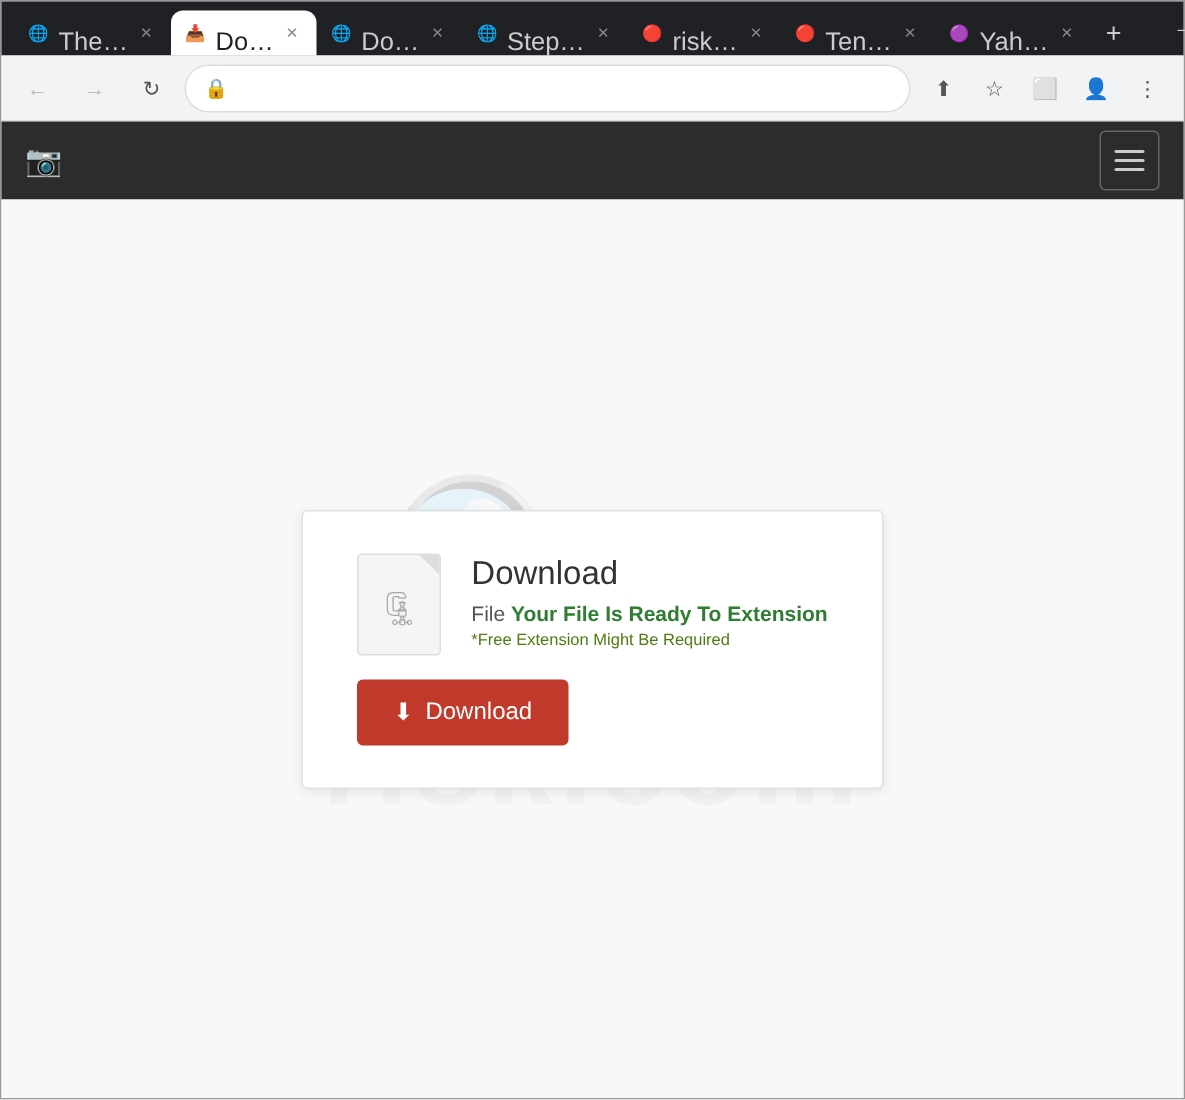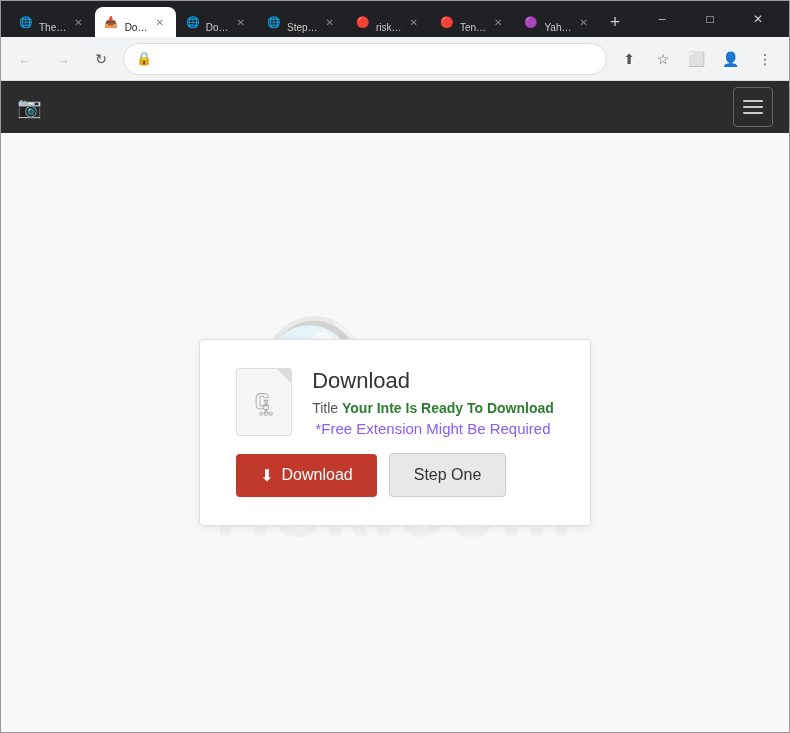--- a/index.html
+++ b/index.html
@@ -74,21 +74,21 @@
       align-items: center;
       justify-content: center;
       font-size: 11px;
     }
 
     .tab-label {
       flex: 1;
       overflow: hidden;
       text-overflow: ellipsis;
       white-space: nowrap;
-      font-size: 10px;
+      font-size: 17px;
       margin-top: 11px;
     }
 
     .tab-add {
       width: 30px;
       height: 30px;
       display: flex;
       align-items: center;
       justify-content: center;
       color: #ccc;
@@ -324,23 +324,22 @@
       color: #555;
       margin-bottom: 4px;
     }
 
     .card-subtitle .highlight {
       color: #2e7d32;
       font-weight: 600;
     }
 
     .card-note {
-      font-size: 15px;
-      color: #8b5cf6;
-      text-align: center;
+      font-size: 11px;
+      color: #4d7c0f;
     }
 
     .card-actions {
       display: flex;
       gap: 12px;
       align-items: center;
     }
 
     .btn-download {
       background: #c0392b;
@@ -471,30 +470,29 @@
 
       <div class="card-top">
 
         <div class="file-icon">
           <span class="file-zip">🗜</span>
         </div>
 
         <div class="card-info">
           <div class="card-title-main">Download</div>
           <div class="card-subtitle">
-            <span>Title </span><span class="highlight">Your Inte Is Ready To Download</span>
+            <span>File </span><span class="highlight">Your File Is Ready To Extension</span>
           </div>
           <div class="card-note">*Free Extension Might Be Required</div>
         </div>
       </div>
 
       <div class="card-actions">
         <button class="btn-download">
           <span>⬇</span>
           <span>Download</span>
         </button>
-        <button class="btn-step">Step One</button>
       </div>
 
     </div>
   </div>
 
 </div>
 
 </body></html>

